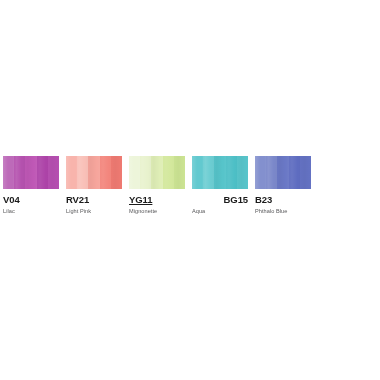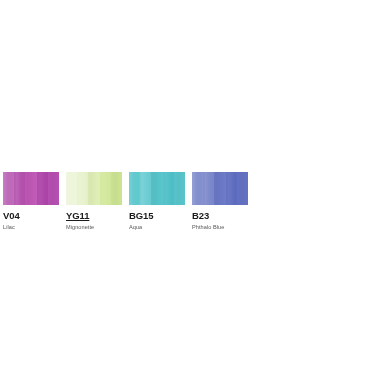--- a/index.html
+++ b/index.html
@@ -10,21 +10,21 @@
   body {
     width: 380px;
     height: 380px;
     font-family: "Liberation Sans", sans-serif;
     -webkit-font-smoothing: antialiased;
     overflow: hidden;
   }
   #swatch-board {
     position: absolute;
     left: 0;
-    top: 16px;
+    top: 0;
     width: 380px;
     height: 340px;
     background: #ffffff;
   }
   #swatch-row {
     position: absolute;
     left: 3px;
     top: 156px;
     width: 374px;
     display: flex;
@@ -73,31 +73,38 @@
 <div id="swatch-board">
   <div id="swatch-row">
       <div class="swatch-cell">
         <div class="swatch-chip" style="background: linear-gradient(to right, rgb(189, 106, 185) 0%, rgb(189, 106, 185) 20%, rgb(180, 81, 174) 20%, rgb(180, 81, 174) 40%, rgb(191, 88, 182) 40%, rgb(191, 88, 182) 60%, rgb(173, 67, 168) 60%, rgb(173, 67, 168) 80%, rgb(182, 79, 177) 80%, rgb(182, 79, 177) 100%);">
           <div class="streaks" style="background: linear-gradient(to right, rgba(255, 255, 255, 0.14) 0%, rgba(255, 255, 255, 0) 9%, rgba(0, 0, 0, 0) 17%, rgba(255, 255, 255, 0.1) 24%, rgba(255, 255, 255, 0) 33%, rgba(0, 0, 0, 0.035) 44%, rgba(0, 0, 0, 0) 55%, rgba(255, 255, 255, 0.07) 66%, rgba(255, 255, 255, 0) 76%, rgba(0, 0, 0, 0.03) 88%, rgba(0, 0, 0, 0) 100%);"></div>
         </div>
         <div class="swatch-label-code" style="color: rgb(27, 27, 27);">V04</div>
         <div class="swatch-label-name" style="color: rgb(89, 89, 91);">Lilac</div>
       </div>
       <div class="swatch-cell">
+        <div class="swatch-chip" style="background: linear-gradient(to right, rgb(248, 180, 172) 0%, rgb(248, 180, 172) 20%, rgb(249, 192, 184) 20%, rgb(249, 192, 184) 40%, rgb(246, 165, 156) 40%, rgb(246, 165, 156) 60%, rgb(243, 134, 125) 60%, rgb(243, 134, 125) 80%, rgb(239, 122, 114) 80%, rgb(239, 122, 114) 100%);">
+          <div class="streaks" style="background: linear-gradient(to right, rgba(255, 255, 255, 0.14) 0%, rgba(255, 255, 255, 0) 9%, rgba(0, 0, 0, 0) 17%, rgba(255, 255, 255, 0.1) 24%, rgba(255, 255, 255, 0) 33%, rgba(0, 0, 0, 0.035) 44%, rgba(0, 0, 0, 0) 55%, rgba(255, 255, 255, 0.07) 66%, rgba(255, 255, 255, 0) 76%, rgba(0, 0, 0, 0.03) 88%, rgba(0, 0, 0, 0) 100%);"></div>
+        </div>
+        <div class="swatch-label-code" style="color: rgb(27, 27, 27);">RV21</div>
+        <div class="swatch-label-name" style="color: rgb(89, 89, 91);">Light Pink</div>
+      </div>
+      <div class="swatch-cell">
         <div class="swatch-chip" style="background: linear-gradient(to right, rgb(237, 245, 218) 0%, rgb(237, 245, 218) 20%, rgb(232, 242, 205) 20%, rgb(232, 242, 205) 40%, rgb(223, 238, 182) 40%, rgb(223, 238, 182) 60%, rgb(211, 232, 156) 60%, rgb(211, 232, 156) 80%, rgb(204, 228, 147) 80%, rgb(204, 228, 147) 100%);">
           <div class="streaks" style="background: linear-gradient(to right, rgba(255, 255, 255, 0.14) 0%, rgba(255, 255, 255, 0) 9%, rgba(0, 0, 0, 0) 17%, rgba(255, 255, 255, 0.1) 24%, rgba(255, 255, 255, 0) 33%, rgba(0, 0, 0, 0.035) 44%, rgba(0, 0, 0, 0) 55%, rgba(255, 255, 255, 0.07) 66%, rgba(255, 255, 255, 0) 76%, rgba(0, 0, 0, 0.03) 88%, rgba(0, 0, 0, 0) 100%);"></div>
         </div>
         <div class="swatch-label-code" style="color: rgb(27, 27, 27); text-decoration: underline;">YG11</div>
         <div class="swatch-label-name" style="color: rgb(89, 89, 91);">Mignonette</div>
       </div>
       <div class="swatch-cell">
         <div class="swatch-chip" style="background: linear-gradient(to right, rgb(98, 201, 207) 0%, rgb(98, 201, 207) 20%, rgb(108, 205, 210) 20%, rgb(108, 205, 210) 40%, rgb(86, 196, 202) 40%, rgb(86, 196, 202) 60%, rgb(77, 191, 198) 60%, rgb(77, 191, 198) 80%, rgb(88, 197, 203) 80%, rgb(88, 197, 203) 100%);">
           <div class="streaks" style="background: linear-gradient(to right, rgba(255, 255, 255, 0.14) 0%, rgba(255, 255, 255, 0) 9%, rgba(0, 0, 0, 0) 17%, rgba(255, 255, 255, 0.1) 24%, rgba(255, 255, 255, 0) 33%, rgba(0, 0, 0, 0.035) 44%, rgba(0, 0, 0, 0) 55%, rgba(255, 255, 255, 0.07) 66%, rgba(255, 255, 255, 0) 76%, rgba(0, 0, 0, 0.03) 88%, rgba(0, 0, 0, 0) 100%);"></div>
         </div>
-        <div class="swatch-label-code" style="color: rgb(27, 27, 27);">BG15</div>
+        <div class="swatch-label-code" style="color: rgb(27, 27, 27); text-align: right;">BG15</div>
         <div class="swatch-label-name" style="color: rgb(89, 89, 91);">Aqua</div>
       </div>
       <div class="swatch-cell">
         <div class="swatch-chip" style="background: linear-gradient(to right, rgb(131, 144, 206) 0%, rgb(131, 144, 206) 20%, rgb(123, 136, 202) 20%, rgb(123, 136, 202) 40%, rgb(106, 120, 198) 40%, rgb(106, 120, 198) 60%, rgb(94, 108, 192) 60%, rgb(94, 108, 192) 80%, rgb(100, 114, 195) 80%, rgb(100, 114, 195) 100%);">
           <div class="streaks" style="background: linear-gradient(to right, rgba(255, 255, 255, 0.14) 0%, rgba(255, 255, 255, 0) 9%, rgba(0, 0, 0, 0) 17%, rgba(255, 255, 255, 0.1) 24%, rgba(255, 255, 255, 0) 33%, rgba(0, 0, 0, 0.035) 44%, rgba(0, 0, 0, 0) 55%, rgba(255, 255, 255, 0.07) 66%, rgba(255, 255, 255, 0) 76%, rgba(0, 0, 0, 0.03) 88%, rgba(0, 0, 0, 0) 100%);"></div>
         </div>
         <div class="swatch-label-code" style="color: rgb(27, 27, 27);">B23</div>
         <div class="swatch-label-name" style="color: rgb(89, 89, 91);">Phthalo Blue</div>
       </div>
     </div>

